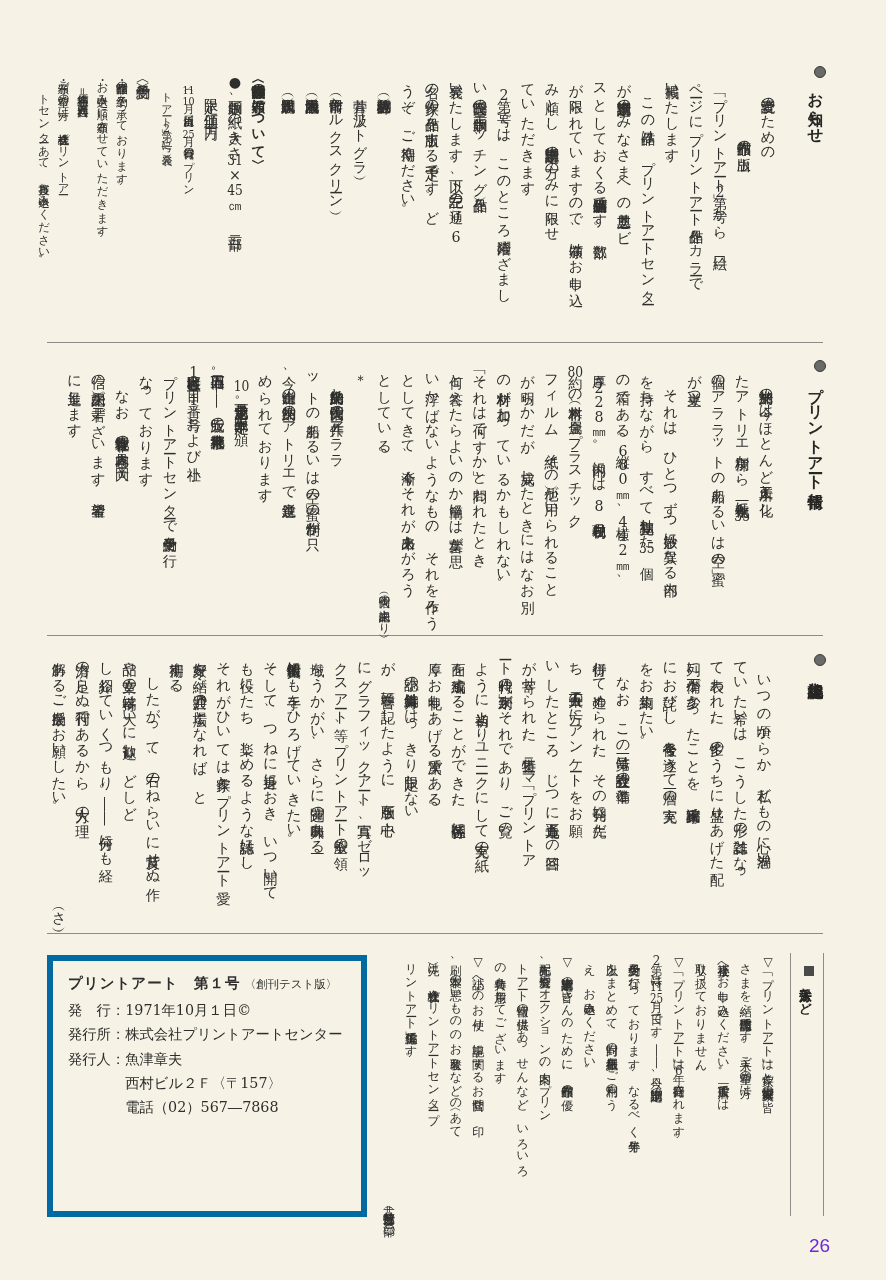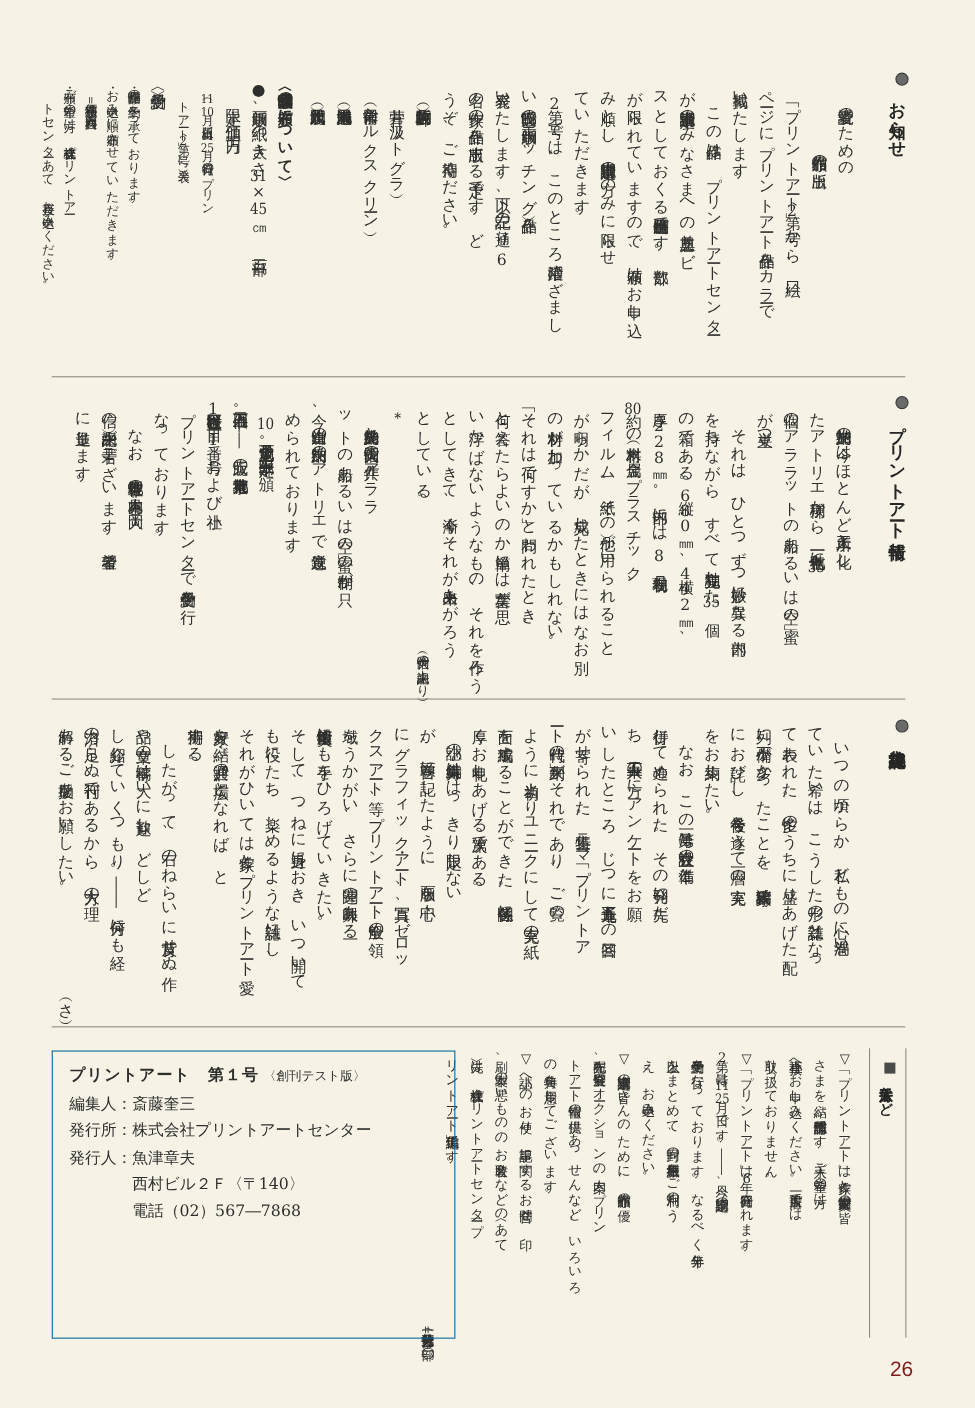--- a/index.html
+++ b/index.html
@@ -46,33 +46,33 @@
       background: #6a6a68; border: 1px solid #3a3a38; box-sizing: border-box;
       margin-bottom: 4px; vertical-align: middle;
     }
     .square {
       display: inline-block; width: 10px; height: 10px; background: #4a4a48;
       margin-bottom: 3px; vertical-align: middle;
     }
     #head-get { font-size: 12.5px; line-height: 16px; }
 
     .colophon {
-      position: absolute; left: 47px; top: 955px; width: 367px; height: 262px;
-      border: 1px solid #0369a1; box-sizing: border-box; padding: 9px 0 0 15px;
+      position: absolute; left: 47px; top: 955px; width: 320px; height: 262px;
+      border: 6px solid #0369a1; box-sizing: border-box; padding: 9px 0 0 15px;
       font-size: 14.3px;
     }
     .colo-title { line-height: 27px; white-space: nowrap; }
     .colo-title .main { font-family: "DejaVu Sans", "Liberation Sans", sans-serif; font-weight: bold; font-size: 14.5px; letter-spacing: 1px; }
     .colo-title .sub { font-family: "DejaVu Sans", "Liberation Sans", sans-serif; font-size: 11.5px; margin-left: 4px; }
     .colo-row { line-height: 24.3px; white-space: nowrap; }
     .colo-row.cont { padding-left: 4em; }
 
     .page-num {
       position: absolute; left: 809px; top: 1236px;
-      font-family: "Liberation Sans", sans-serif; font-size: 19px; line-height: 1; color: #7f1d1d;
+      font-family: "Liberation Sans", sans-serif; font-size: 19px; line-height: 1; color: #6d28d9;
     }
   </style>
 </head>
 <body>
 
 <div class="page">
 
   <div class="rule" style="top:342px"></div>
   <div class="rule" style="top:635px"></div>
   <div class="rule" style="top:933px"></div>
@@ -218,30 +218,30 @@
     <span class="col">先〉は、株式会社プリントアートセンター「プ</span>
     <span class="col">リントアート」編集係です。</span>
     <span class="col end">（第一号発行部数＝三〇〇〇部）</span>
   </div>
 
   <div class="colophon">
     <div class="colo-title">
       <span class="main">プリントアート　第１号</span><span class="sub">〈創刊テスト版〉</span>
     </div>
     <div class="colo-row">
-      <span>編集人</span><span>：</span><span>斎藤奎三</span>
+      <span>発　行</span><span>：</span><span>1971年10月１日©</span>
     </div>
     <div class="colo-row">
       <span>発行所</span><span>：</span><span>株式会社プリントアートセンター</span>
     </div>
     <div class="colo-row">
       <span>発行人</span><span>：</span><span>魚津章夫</span>
     </div>
     <div class="colo-row cont">
-      <span>西村ビル２Ｆ〈〒140〉</span>
+      <span>西村ビル２Ｆ〈〒157〉</span>
     </div>
     <div class="colo-row cont">
       <span>電話（02）567―7868</span>
     </div>
   </div>
 
   <div class="page-num">26</div>
 </div>
 
 </body></html>

